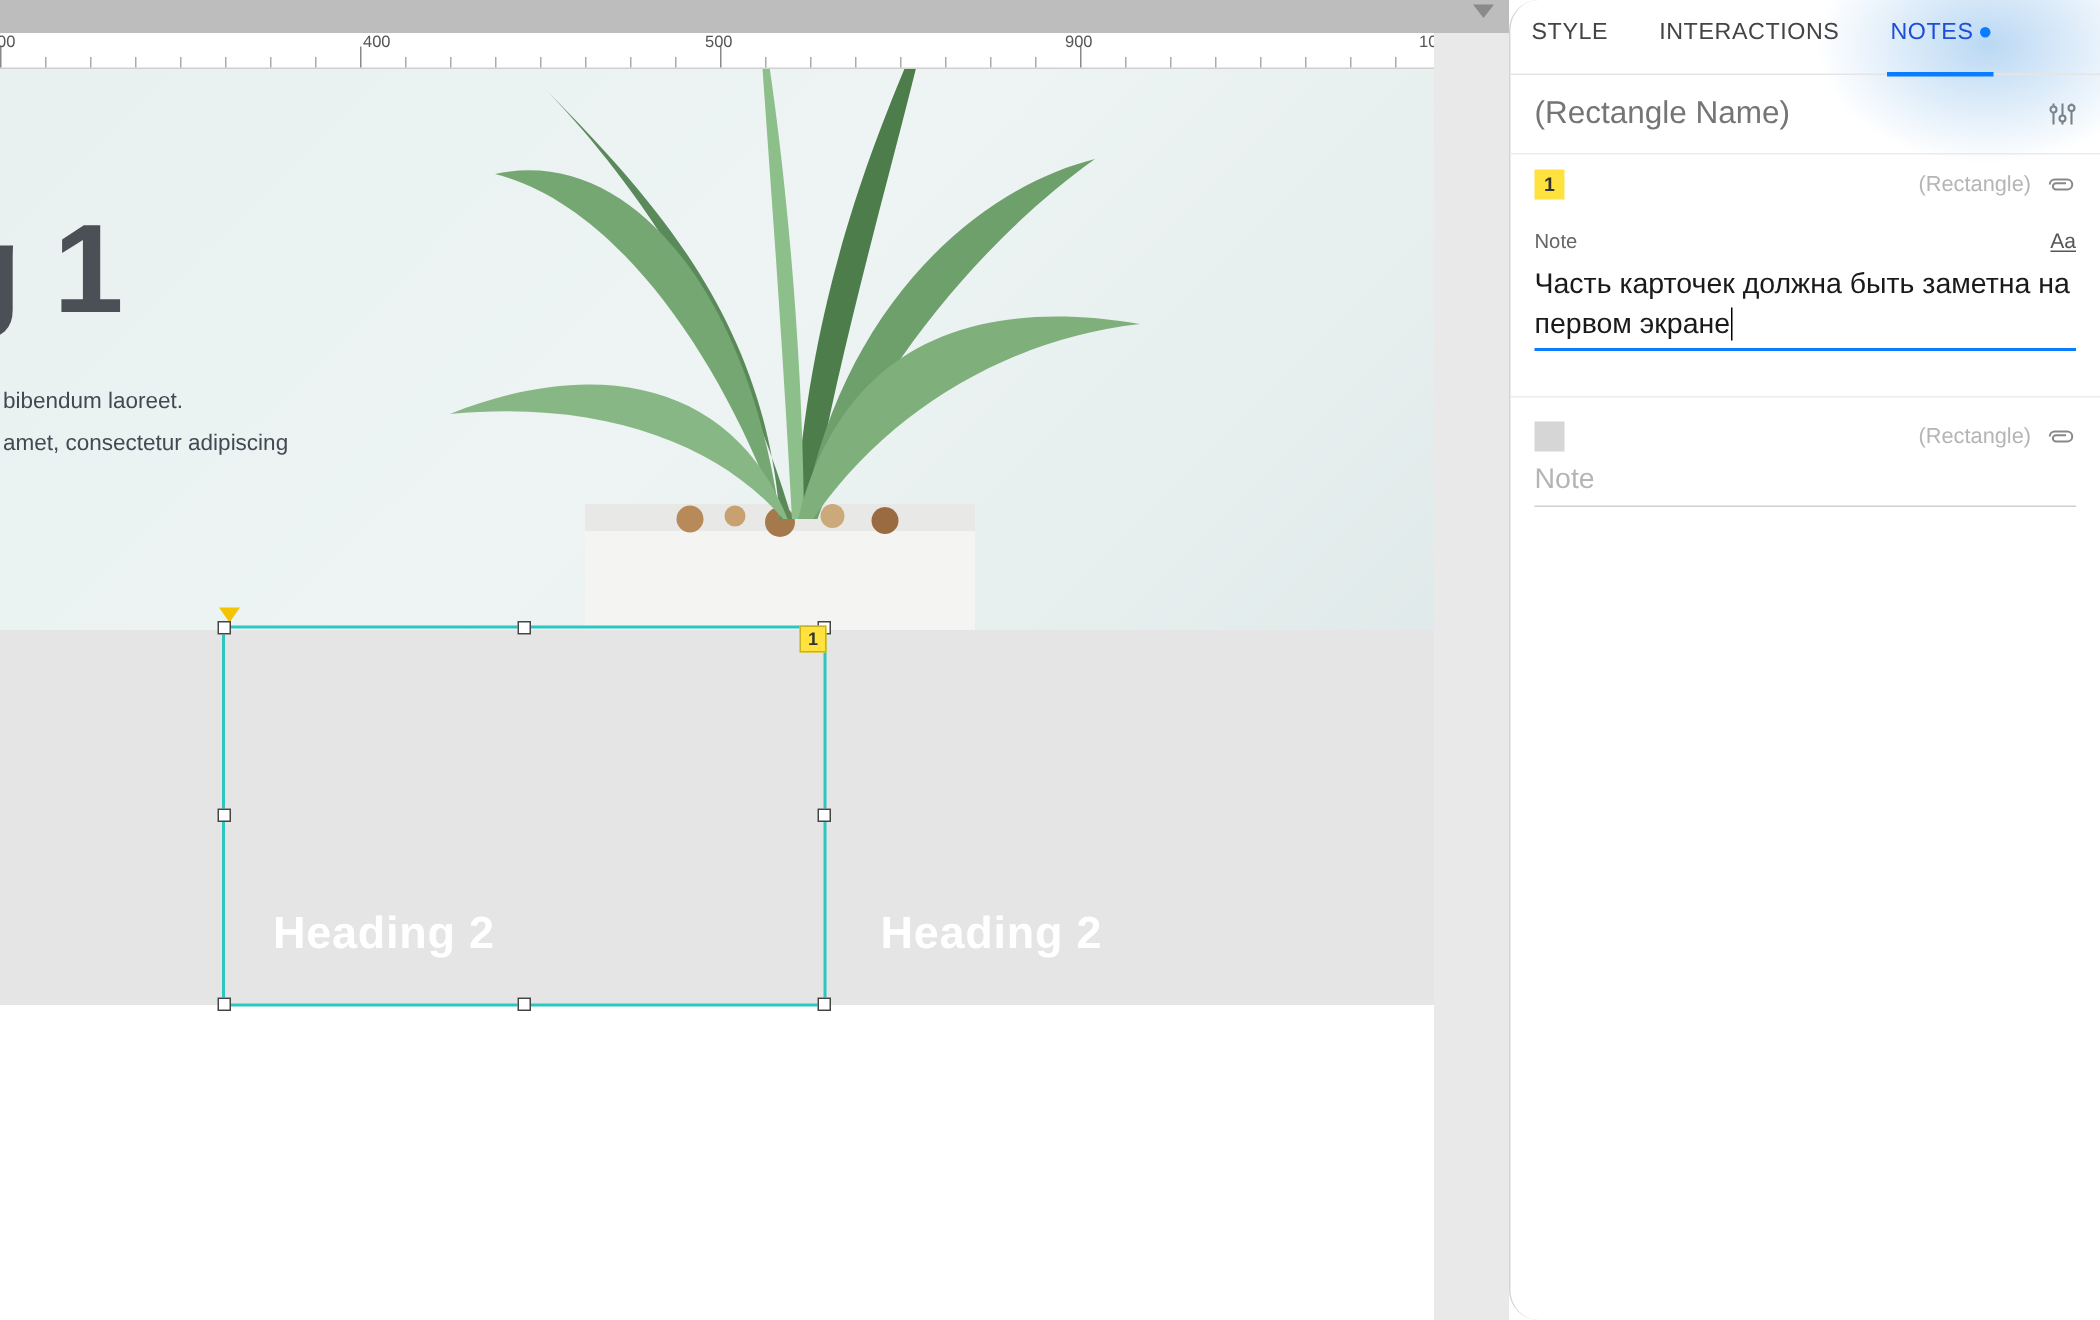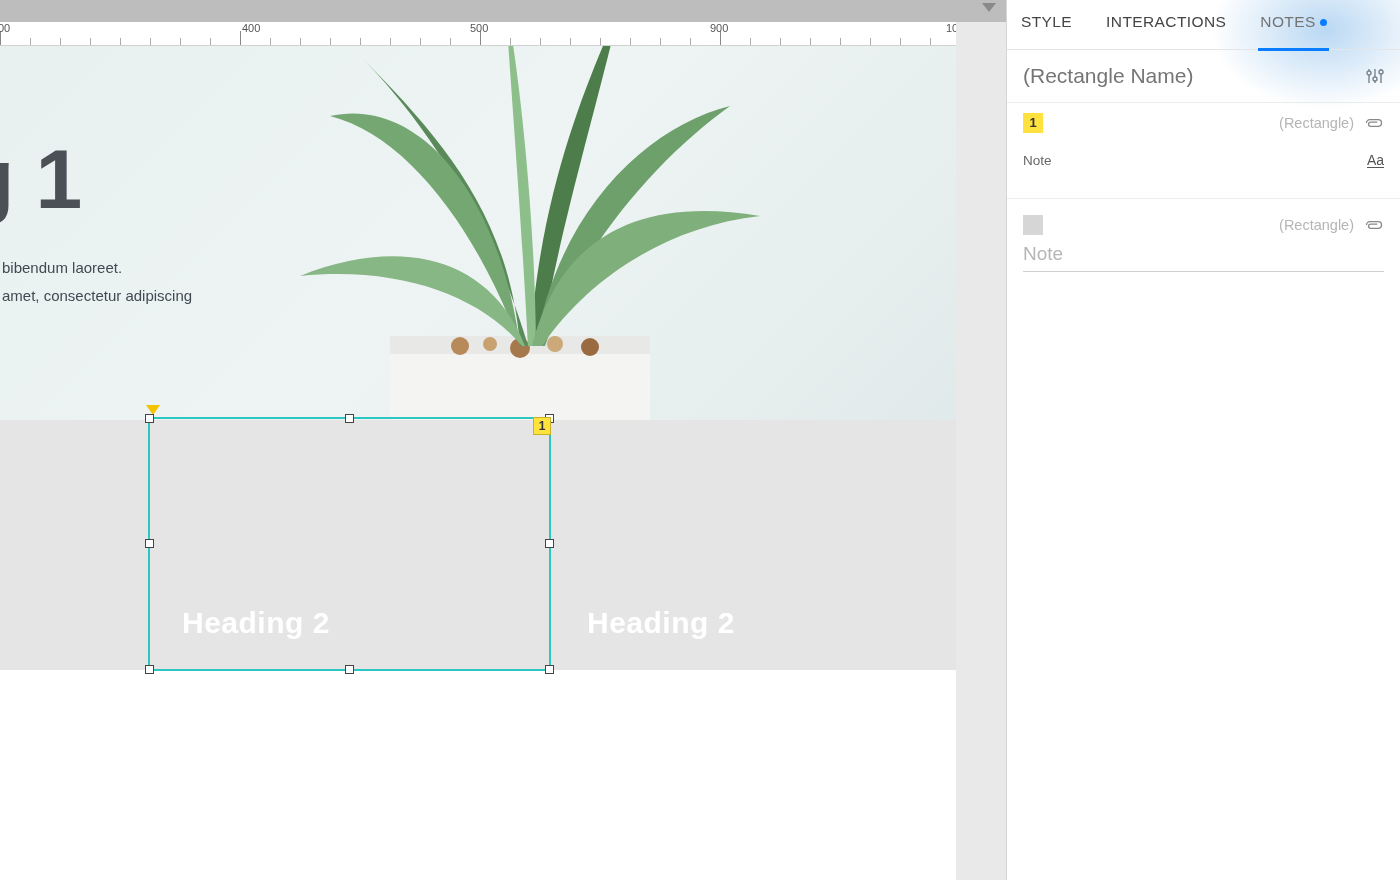--- a/index.html
+++ b/index.html
@@ -154,20 +154,21 @@
       border-top: 10px solid #f5c400;
     }
 
     
     .right-panel {
       width: 394px;
       height: 880px;
       background: #fff;
       border-left: 1px solid #d5d5d5;
       position: relative;
+      border-radius: 20px;
     }
 
     .highlight-blob {
       position: absolute;
       top: -50px; right: -40px;
       width: 230px; height: 160px;
       background: radial-gradient(ellipse at center, rgba(140,190,235,0.6) 0%, rgba(140,190,235,0.0) 70%);
       border-radius: 50%;
       pointer-events: none;
     }
@@ -184,21 +185,21 @@
     .tabs .tab {
       font-size: 15.5px;
       font-weight: 500;
       color: #444;
       letter-spacing: 0.4px;
       cursor: pointer;
       padding-bottom: 6px;
       position: relative;
     }
     .tabs .tab.active {
-      color: #737373;
+      color: #1d4ed8;
     }
     .tabs .tab.active::after {
       content: "";
       position: absolute;
       left: -2px; right: -2px; bottom: -14px;
       height: 3px;
       background: #0a7cff;
     }
     .tabs .dot {
       display: inline-block;
@@ -448,20 +449,23 @@
         <span class="attach-icon">
           <svg viewBox="0 0 24 14">
               <path d="M3 7 a4 4 0 0 1 4 -4 h10 a4 4 0 0 1 0 8 h-9 a2.5 2.5 0 0 1 0 -5 h8" fill="none" stroke="#888" stroke-width="1.6"></path>
             </svg>
         </span>
       </div>
       <div class="note-subrow">
         <span class="note-label">Note</span>
         <span class="aa-icon">Aa</span>
       </div>
+      <div class="note-text" contenteditable="true" style="">
+        <span>Часть карточек должна быть заметна на первом экране</span><span class="caret"></span>
+      </div>
     </div>
 
     <div class="section-sep"></div>
 
     <div class="note-block">
       <div class="note-header">
         <div class="note-num empty"></div>
         <div class="spacer"></div>
         <div class="note-type">(Rectangle)</div>
         <span class="attach-icon">

